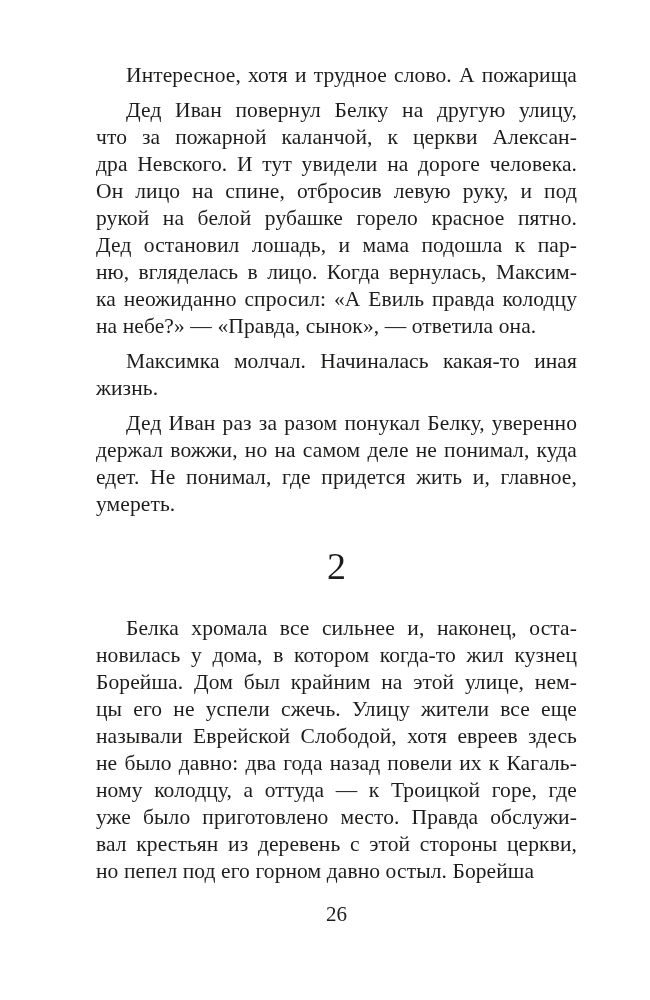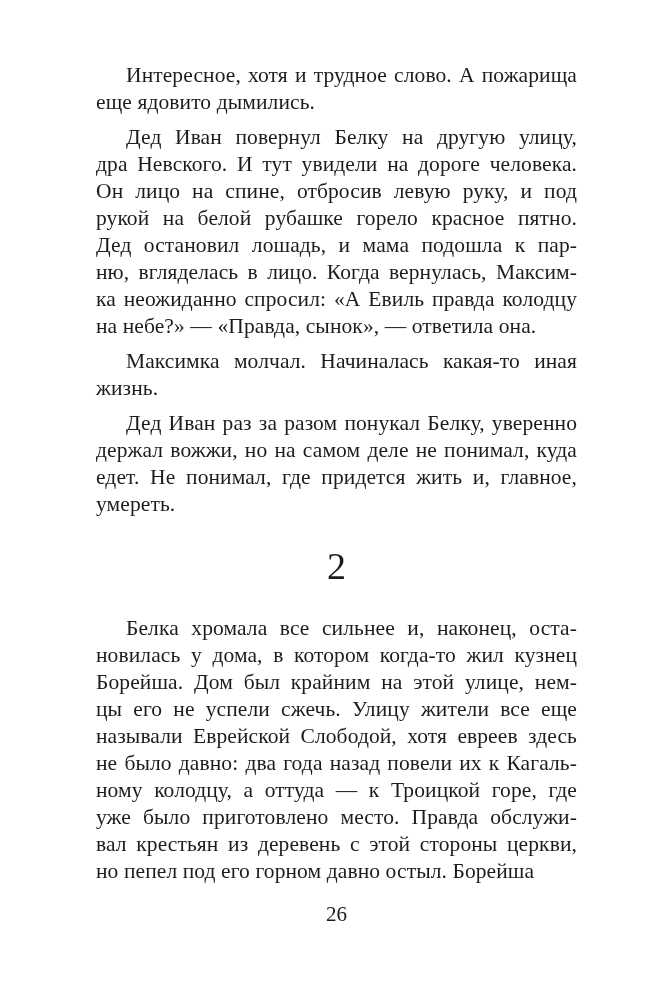--- a/index.html
+++ b/index.html
@@ -62,24 +62,24 @@
   }
 </style>
 </head>
 <body style="color: rgb(28, 28, 27); background: rgb(255, 255, 255);">
 
 <div class="page">
   <div class="text-column">
     <div id="paragraphs-top">
         <div class="paragraph">
           <div class="line first">Интересное, хотя и трудное слово. А пожарища</div>
-          <div class="line last">еще ядовито дымились.</div>
         </div>
         <div class="paragraph">
           <div class="line first">Дед Иван повернул Белку на другую улицу,</div>
+          <div class="line">что за пожарной каланчой, к церкви Алексан-</div>
           <div class="line">дра Невского. И тут увидели на дороге человека.</div>
           <div class="line">Он лицо на спине, отбросив левую руку, и под</div>
           <div class="line">рукой на белой рубашке горело красное пятно.</div>
           <div class="line">Дед остановил лошадь, и мама подошла к пар-</div>
           <div class="line">ню, вгляделась в лицо. Когда вернулась, Максим-</div>
           <div class="line">ка неожиданно спросил: «А Евиль правда колодцу</div>
           <div class="line last">на небе?» — «Правда, сынок», — ответила она.</div>
         </div>
         <div class="paragraph">
           <div class="line first">Максимка молчал. Начиналась какая-то иная</div>

